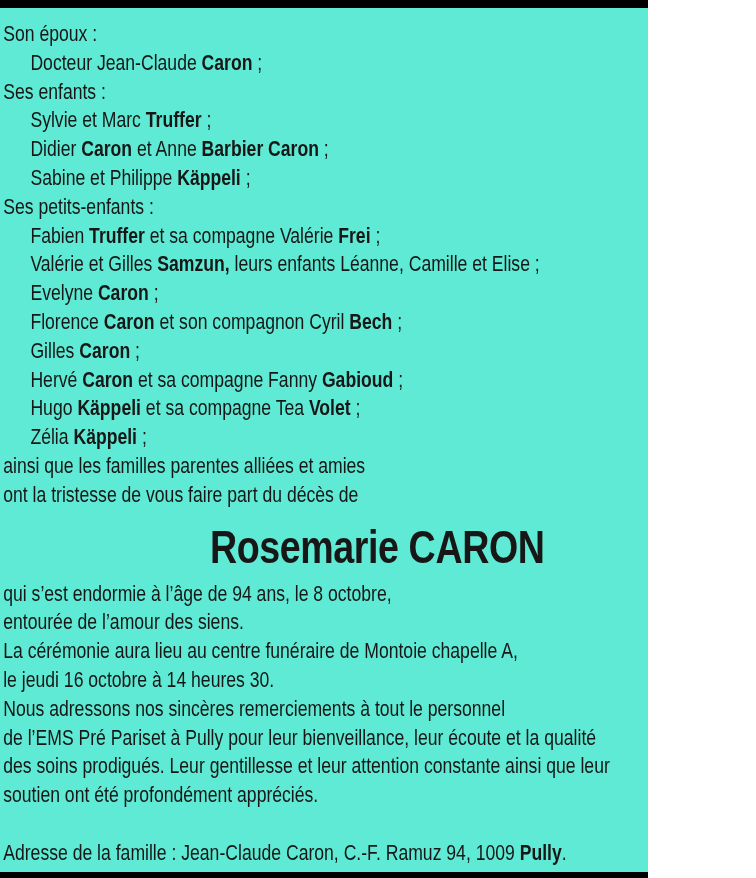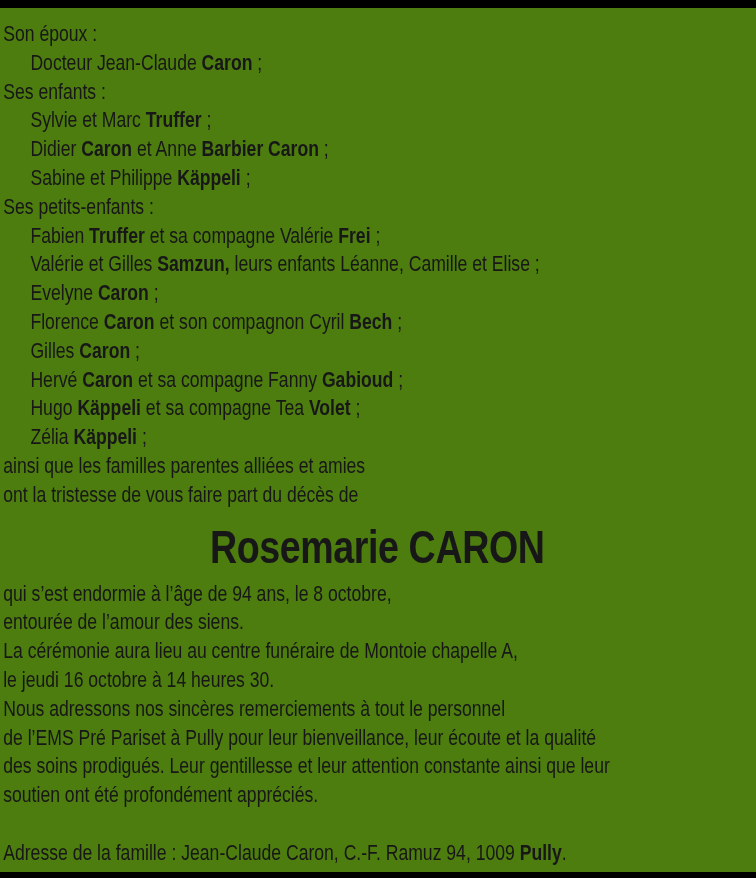--- a/index.html
+++ b/index.html
@@ -2,23 +2,23 @@
 <html><head>
 <meta charset="utf-8">
 <style>
   html, body {
     margin: 0;
     padding: 0;
     background: #ffffff;
   }
   .sheet {
     position: relative;
-    width: 756px;
+    width: 648px;
     height: 878px;
-    background: #4d7c0f;
+    background: #5eead4;
     overflow: hidden;
     font-family: "Liberation Sans", sans-serif;
   }
   .bar {
     position: absolute;
     left: 0;
     width: 756px;
     background: #000000;
   }
   .bar.top { top: 0; height: 8px; }

